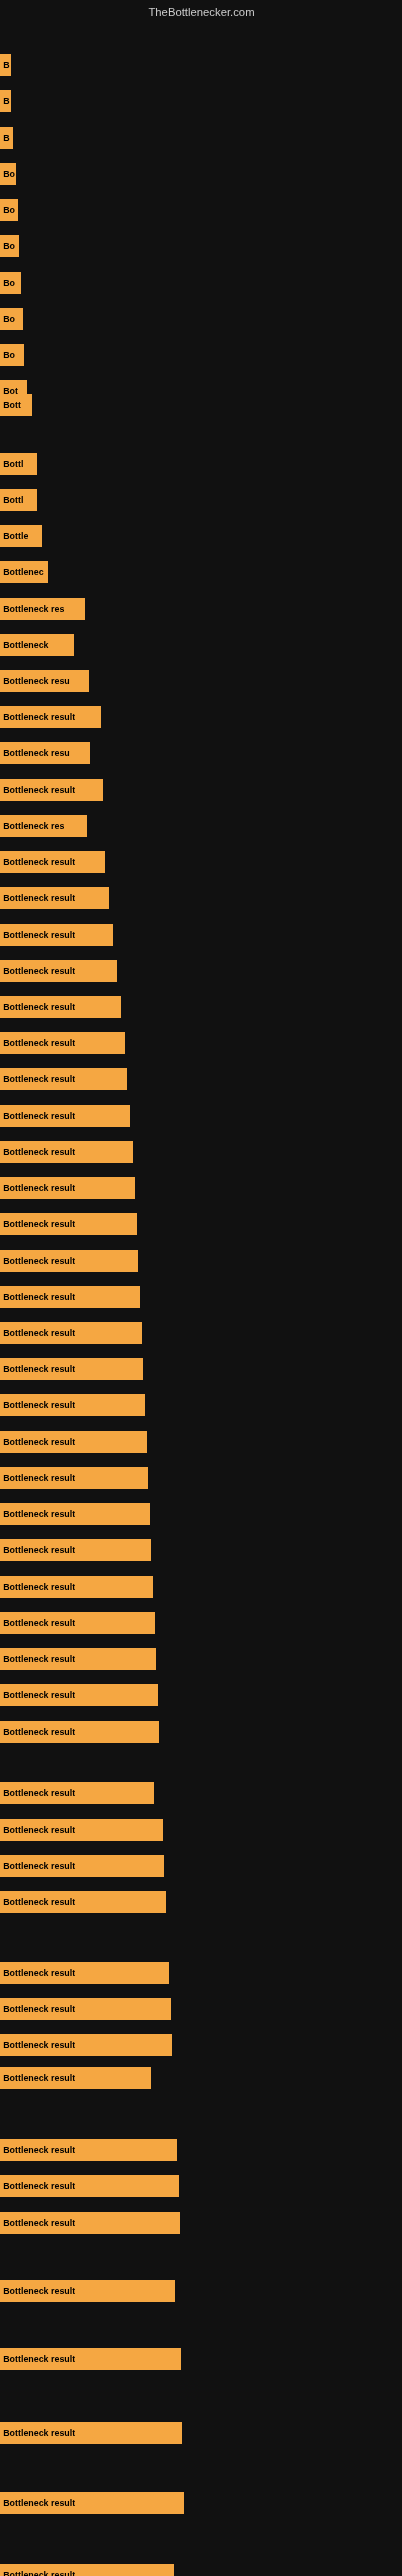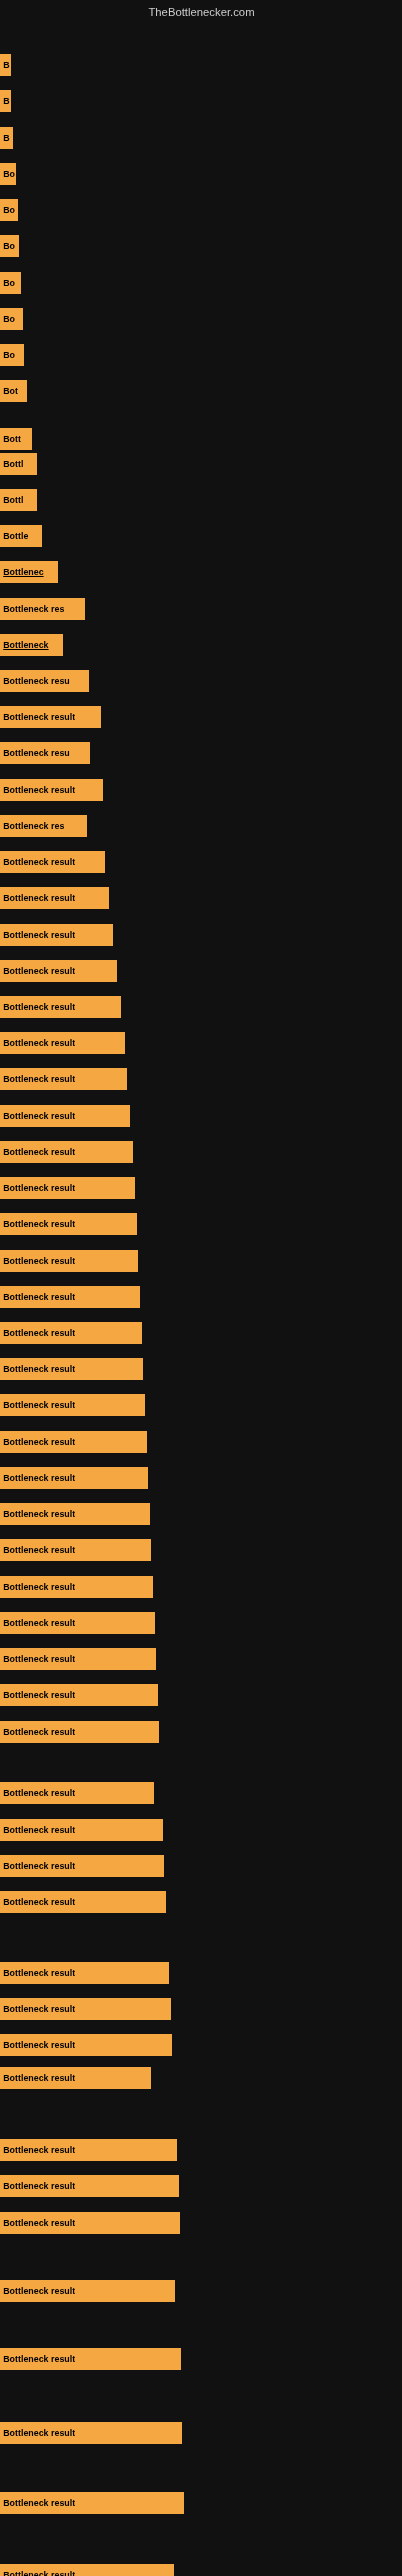--- a/index.html
+++ b/index.html
@@ -108,52 +108,52 @@
     <div class="bar-row" style="position: absolute; top: 314px; left: 0px; width: 403px;">
       <div class="bar" style="width: 24px;">
         <span class="bar-label">Bo</span>
       </div>
     </div>
     <div class="bar-row" style="position: absolute; top: 350px; left: 0px; width: 403px;">
       <div class="bar" style="width: 27px;">
         <span class="bar-label">Bot</span>
       </div>
     </div>
-    <div class="bar-row" style="position: absolute; top: 398px; left: 0px; width: 351px;">
+    <div class="bar-row" style="position: absolute; top: 364px; left: 0px; width: 351px;">
       <div class="bar" style="width: 32px;">
         <span class="bar-label">Bott</span>
       </div>
     </div>
     <div class="bar-row" style="position: absolute; top: 423px; left: 0px; width: 403px;">
       <div class="bar" style="width: 37px;">
         <span class="bar-label">Bottl</span>
       </div>
     </div>
     <div class="bar-row" style="position: absolute; top: 459px; left: 0px; width: 403px;">
       <div class="bar" style="width: 37px;">
         <span class="bar-label">Bottl</span>
       </div>
     </div>
     <div class="bar-row" style="position: absolute; top: 495px; left: 0px; width: 338px;">
       <div class="bar" style="width: 42px;">
         <span class="bar-label">Bottle</span>
       </div>
     </div>
     <div class="bar-row" style="position: absolute; top: 531px; left: 0px; width: 403px;">
-      <div class="bar" style="width: 58px; text-decoration: underline;">
+      <div class="bar" style="width: 48px;">
         <span class="bar-label">Bottlenec</span>
       </div>
     </div>
     <div class="bar-row" style="position: absolute; top: 568px; left: 0px; width: 403px;">
       <div class="bar" style="width: 85px;">
         <span class="bar-label">Bottleneck res</span>
       </div>
     </div>
     <div class="bar-row" style="position: absolute; top: 604px; left: 0px; width: 403px;">
-      <div class="bar" style="width: 63px; text-decoration: underline;">
+      <div class="bar" style="width: 74px;">
         <span class="bar-label">Bottleneck</span>
       </div>
     </div>
     <div class="bar-row" style="position: absolute; top: 640px; left: 0px; width: 403px;">
       <div class="bar" style="width: 89px;">
         <span class="bar-label">Bottleneck resu</span>
       </div>
     </div>
     <div class="bar-row" style="position: absolute; top: 676px; left: 0px; width: 403px;">
       <div class="bar" style="width: 101px;">

